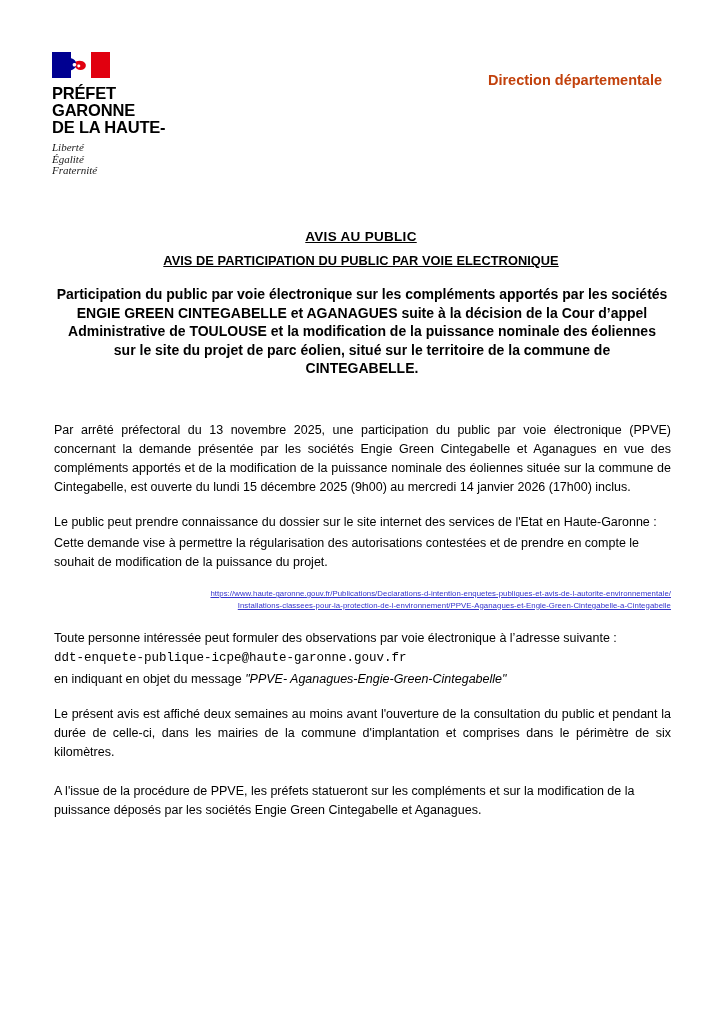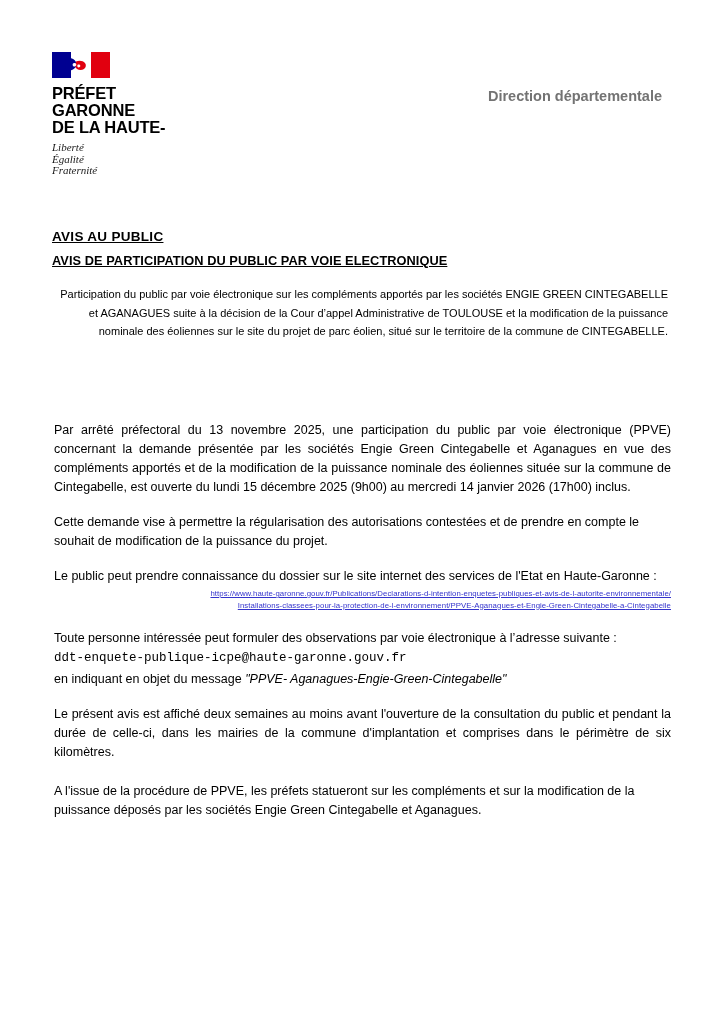--- a/index.html
+++ b/index.html
@@ -56,36 +56,36 @@
     margin-top: 6px;
     font-family: "Liberation Serif", serif;
     font-style: italic;
     font-size: 11px;
     line-height: 11.5px;
     color: #1a1a1a;
   }
   .dept-title {
     position: absolute;
     right: 60px;
-    top: 34px;
+    top: 18px;
     text-align: right;
     font-family: "Liberation Sans", sans-serif;
     font-weight: bold;
     font-size: 14.5px;
     line-height: 21px;
-    color: #737373;
+    color: #c2410c;
   }
 
   
   .title-block {
     position: absolute;
     top: 228px;
     left: 52px;
     width: 618px;
-    text-align: left;
+    text-align: center;
   }
   .doc-title {
     font-size: 13.5px;
     font-weight: bold;
     text-decoration: underline;
     letter-spacing: 0.3px;
     line-height: 17px;
     margin: 0;
   }
   .doc-subtitle {
@@ -95,23 +95,23 @@
     text-decoration: underline;
     line-height: 16px;
     letter-spacing: 0.05px;
   }
 
   .lead {
     position: absolute;
     top: 285px;
     left: 56px;
     width: 612px;
-    text-align: right;
-    font-size: 11px;
-    font-weight: normal;
+    text-align: center;
+    font-size: 14px;
+    font-weight: bold;
     line-height: 18.6px;
     margin: 0;
   }
 
   
   .body {
     position: absolute;
     top: 421px;
     left: 54px;
     width: 617px;
@@ -180,23 +180,23 @@
     <div class="doc-title">AVIS AU PUBLIC</div>
     <div class="doc-subtitle">AVIS DE PARTICIPATION DU PUBLIC PAR VOIE ELECTRONIQUE</div>
   </div>
 
   <p class="lead">Participation du public par voie électronique sur les compléments apportés par les sociétés ENGIE GREEN CINTEGABELLE et AGANAGUES suite à la décision de la Cour d’appel Administrative de TOULOUSE et la modification de la puissance nominale des éoliennes sur le site du projet de parc éolien, situé sur le territoire de la commune de CINTEGABELLE.</p>
 
   <div class="body">
 
     <p>Par arrêté préfectoral du 13 novembre 2025, une participation du public par voie électronique (PPVE) concernant la demande présentée par les sociétés Engie Green Cintegabelle et Aganagues en vue des compléments apportés et de la modification de la puissance nominale des éoliennes située sur la commune de Cintegabelle, est ouverte du lundi 15 décembre 2025 (9h00) au mercredi 14 janvier 2026 (17h00) inclus.</p>
 
+    <p class="noj" style="margin-bottom:2px;">Le public peut prendre connaissance du dossier sur le site internet des services de l'Etat en Haute-Garonne :</p>
+
     <p class="noj">Cette demande vise à permettre la régularisation des autorisations contestées et de prendre en compte le souhait de modification de la puissance du projet.</p>
-
-    <p class="noj" style="margin-bottom:2px;">Le public peut prendre connaissance du dossier sur le site internet des services de l'Etat en Haute-Garonne :</p>
 
     <div class="url-block">
       <span>https://www.haute-garonne.gouv.fr/Publications/Declarations-d-intention-enquetes-publiques-et-avis-de-l-autorite-environnementale/</span>
       <span>Installations-classees-pour-la-protection-de-l-environnement/PPVE-Aganagues-et-Engie-Green-Cintegabelle-a-Cintegabelle</span>
     </div>
 
     <p class="noj" style="margin-bottom:2px;"><span>Toute personne intéressée peut formuler des observations par voie électronique à l’adresse suivante :  </span><span class="nowrapish">ddt-enquete-publique-icpe@haute-garonne.gouv.fr</span></p>
 
     <p class="noj"><span>en indiquant en objet du message </span><span class="italic-quote">"PPVE- Aganagues-Engie-Green-Cintegabelle"</span></p>
 

